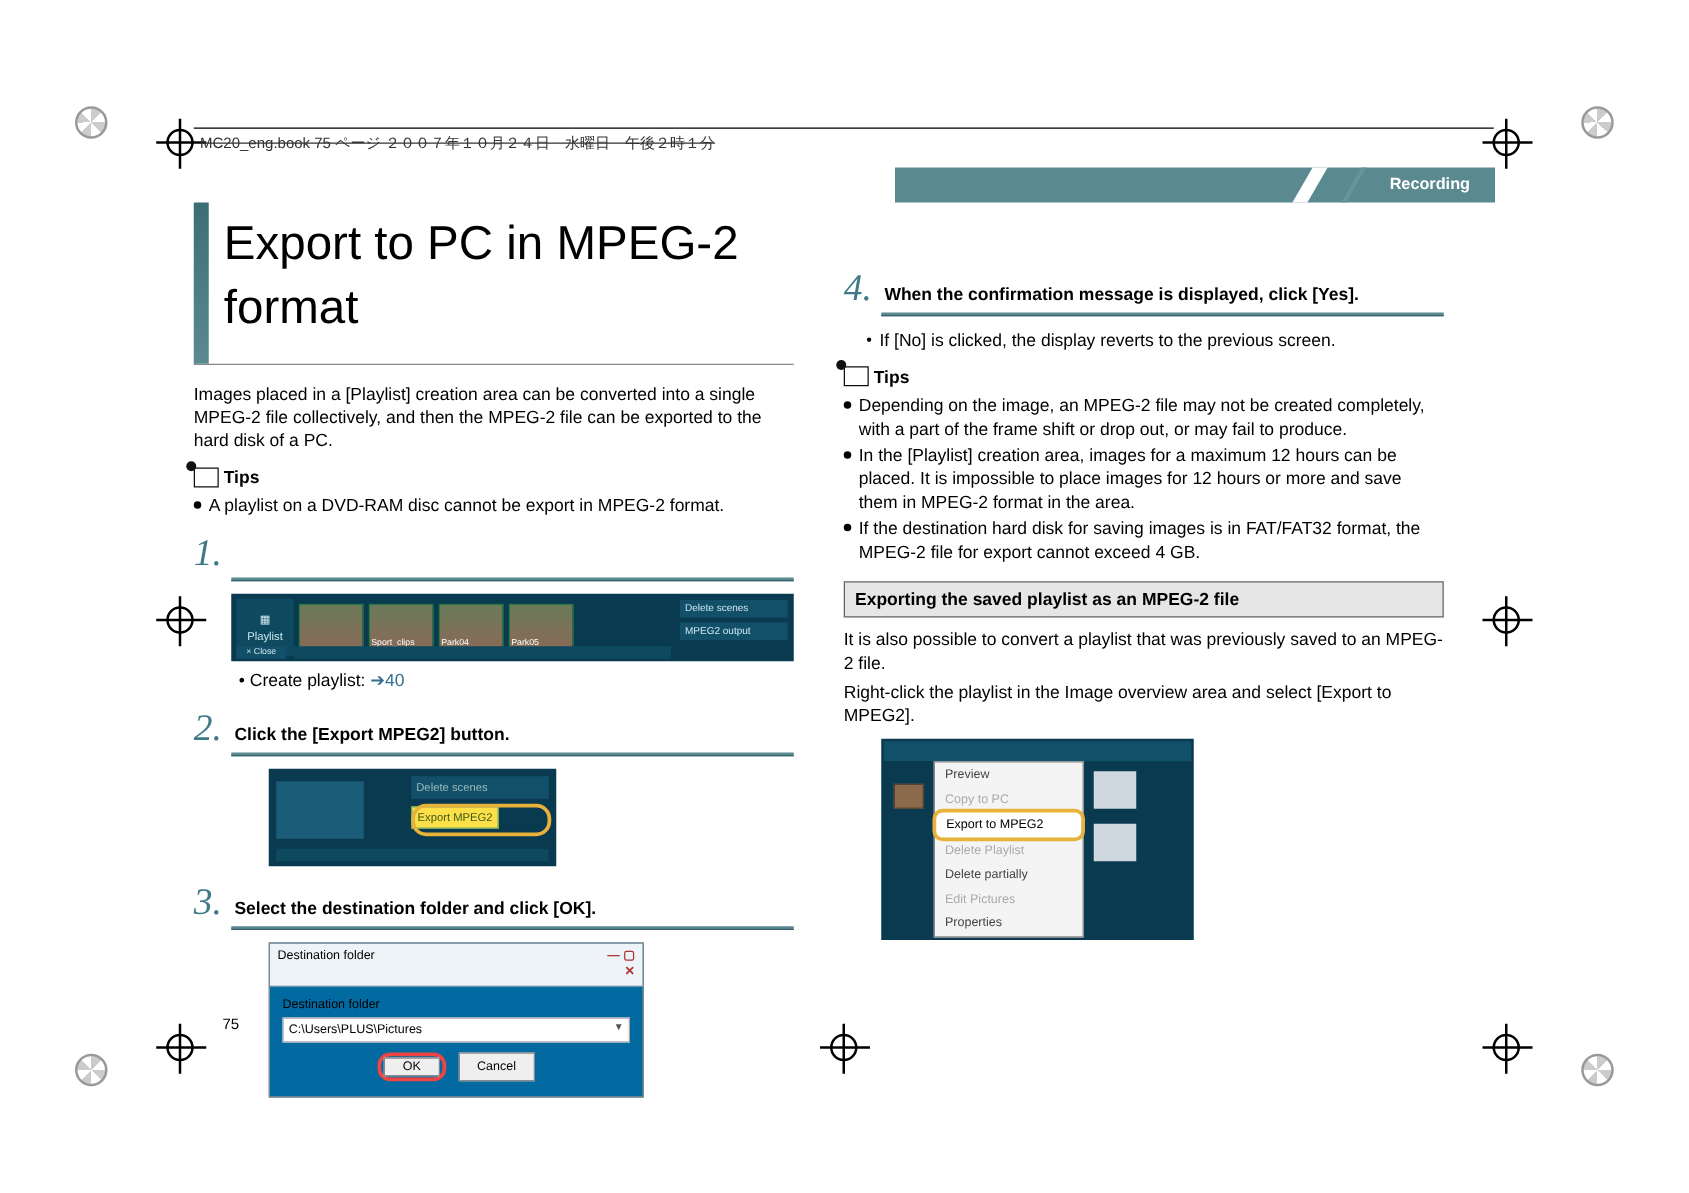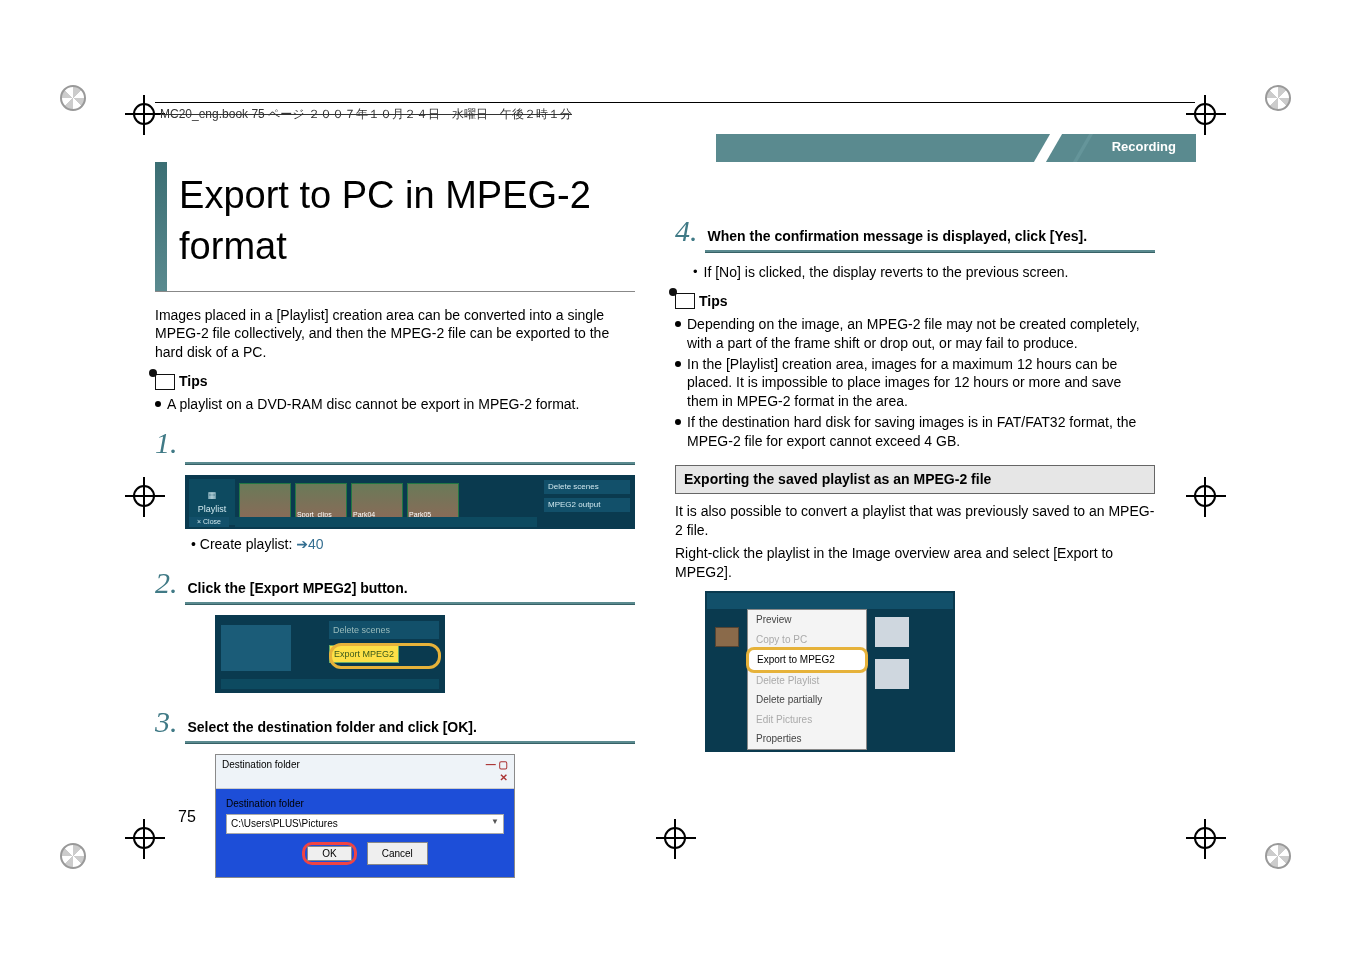--- a/index.html
+++ b/index.html
@@ -58,21 +58,21 @@
 
   .export-shot { margin-left:60px; width:230px; height:78px; background:#0a3a4f; position:relative; }
   .export-shot .panel { position:absolute; right:6px; top:6px; width:110px; }
   .export-shot .del { height:18px; background:#12506a; color:#9bb; font-size:9px; display:flex;align-items:center; padding-left:4px; margin-bottom:4px;}
   .export-shot .exp { height:22px; background:#0a3a4f; display:flex;align-items:center; }
   .export-shot .exp .btn{ background:#fde047; color:#3a5a1a; font-size:9px; padding:2px 4px; border:1px solid #6a6; }
   .export-shot .ring { position:absolute; right:4px; top:28px; width:112px; height:26px; border:3px solid #e6b23a; border-radius:12px; }
   .export-shot .scroll { position:absolute; left:6px; bottom:4px; right:6px; height:10px; background:#0d4a60;}
   .export-shot .thumb { position:absolute; left:6px; top:10px; width:70px; height:46px; background:#1b5c78;}
 
-  .dialog { margin-left:60px; width:300px; border:1px solid #8a8a8a; background:#1d4ed8; font-size:10px; }
+  .dialog { margin-left:60px; width:300px; border:1px solid #8a8a8a; background:#0369a1; font-size:10px; }
   .dialog .ttl { background:#eef3f8; border-bottom:1px solid #ccc; padding:3px 6px; display:flex; justify-content:space-between;}
   .dialog .ttl .x { width:28px; text-align:right; color:#a33; font-weight:bold;}
   .dialog .bod { padding:8px 10px; }
   .dialog .fld { border:1px solid #aaa; padding:2px 4px; margin-top:4px; background:#fff; display:flex; justify-content:space-between;}
   .dialog .btns { display:flex; justify-content:center; gap:10px; margin:8px 0 4px;}
   .dialog button { font-size:10px; padding:1px 14px; background:#efefef; border:1px solid #888; }
   .dialog .ring { border:3px solid #ef4444; border-radius:10px; display:inline-block; padding:1px 2px;}
   .drop { font-size:8px; color:#555; }
 
   .col-right { padding-top:54px; }
@@ -84,21 +84,21 @@
   .ctx-body { display:flex; }
   .ctx-left { width:40px; background:#0a3a4f; display:flex; flex-direction:column; align-items:center; padding-top:18px; gap:20px;}
   .ctx-left .ic { width:24px; height:20px; background:#8a6a4a; border:1px solid #543; }
   .ctx-menu { background:#f4f4f4; border:1px solid #888; font-size:10px; color:#444; width:120px; }
   .ctx-menu div { padding:3px 8px; }
   .ctx-menu .dim { color:#aaa; }
   .ctx-menu .hl { background:#fff; border:3px solid #e6b23a; border-radius:8px; margin:-2px; color:#000;}
   .ctx-right { width:50px; display:flex; flex-direction:column; gap:12px; padding:8px; }
   .ctx-right .th { height:30px; background:#cfd7df; }
 
-  .page-num { position:absolute; left:178px; bottom:128px; font-size:16px; }
+  .page-num { position:absolute; left:178px; bottom:128px; font-size:12px; }
 </style>
 </head>
 <body>
 
 <div class="corner-tl">
     <div class="target"></div>
   </div>
 <div class="corner-tr">
     <div class="target"></div>
   </div>

